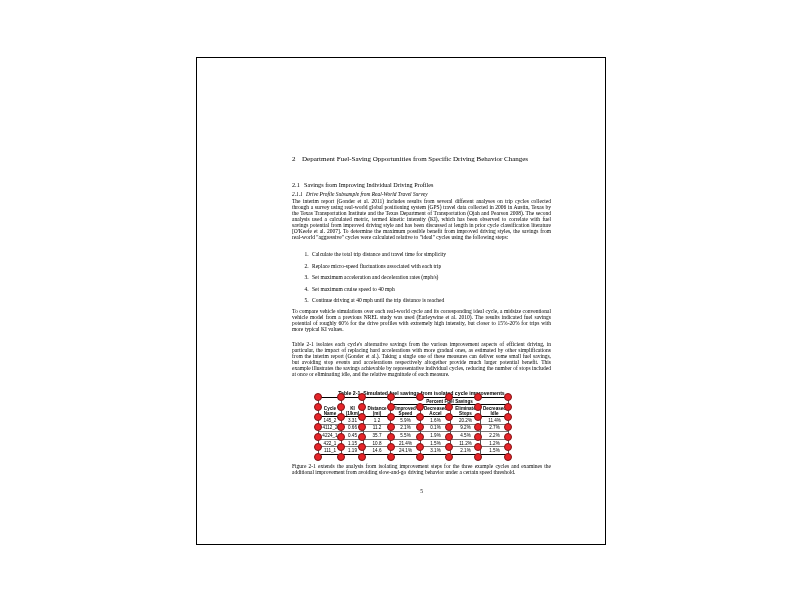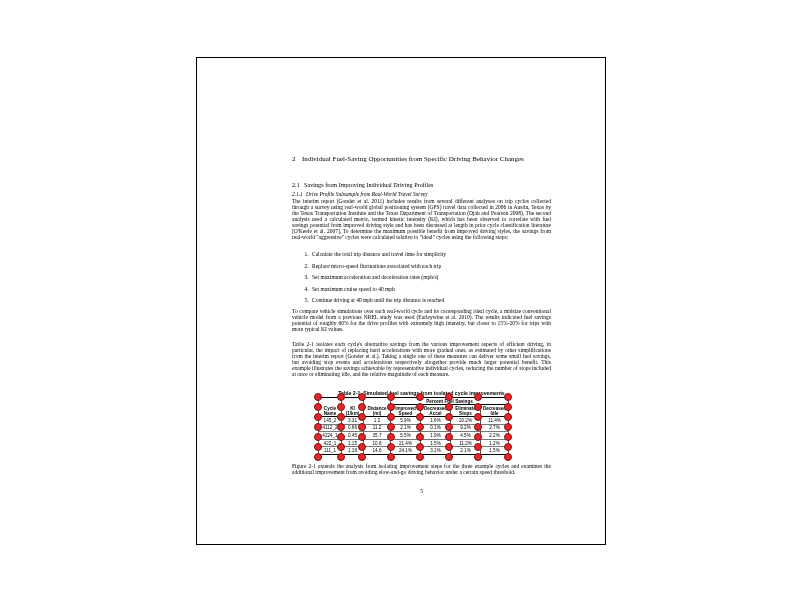--- a/index.html
+++ b/index.html
@@ -38,21 +38,21 @@
 </style>
 </head>
 <body>
 
 <div id="canvas">
   <div id="sheet">
 
     <div class="abs content h1" style="top:97px;">
       <div class="h1-body">
         <span class="num">2</span>
-        <span class="h1-text">Individual Fuel-Saving Opportunities from Specific Driving Behavior Changes</span>
+        <span class="h1-text">Department Fuel-Saving Opportunities from Specific Driving Behavior Changes</span>
       </div>
     </div>
 
     <div class="abs content h2" style="top:123px;">
       <span class="num">2.1</span><span>Savings from Improving Individual Driving Profiles</span>
     </div>
 
     <div class="abs content h3" style="top:132.5px;">
       <span class="num">2.1.1</span><span>Drive Profile Subsample from Real-World Travel Survey</span>
     </div>

